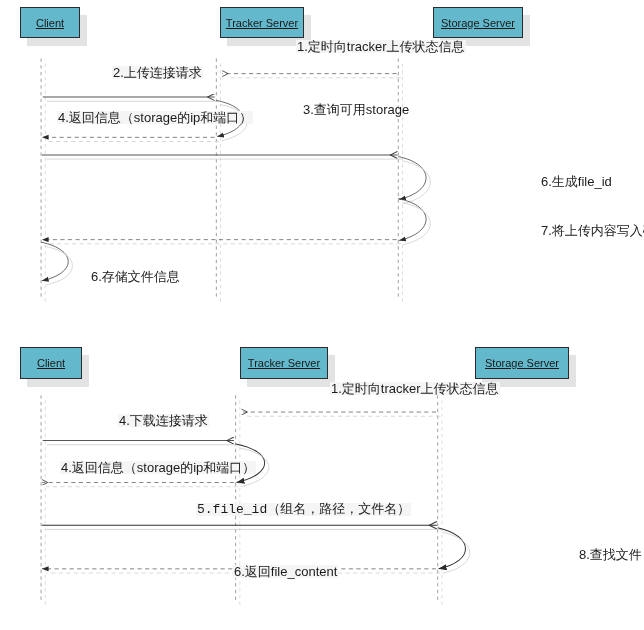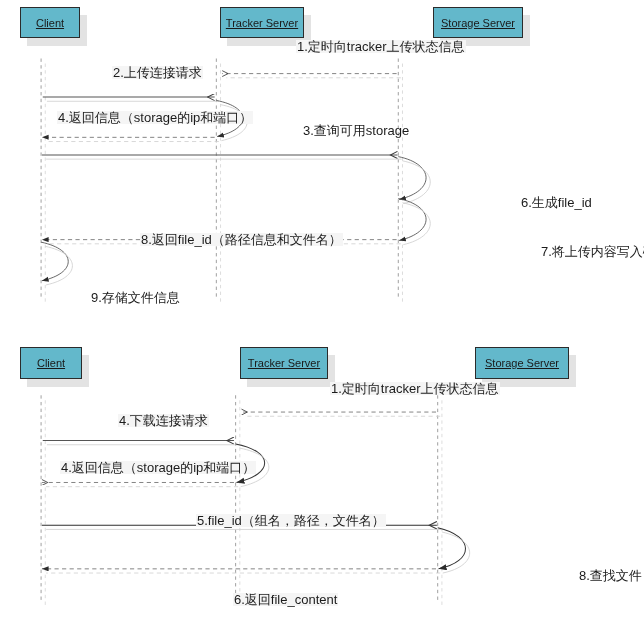--- a/index.html
+++ b/index.html
@@ -58,21 +58,21 @@
   .msg-label {
     position: absolute;
     font-size: 13px;
     color: #1b1b1b;
     white-space: nowrap;
     background: #f5f5f5;
     padding: 0 1px;
     line-height: 13px;
     z-index: 6;
   }
-  .msg-label.plain { background: transparent; margin-top: 21px; }
+  .msg-label.plain { background: transparent; }
 </style>
 </head>
 <body>
 
 <div class="diagram" id="diagram-upload">
 
   <svg class="svg-layer" viewBox="0 0 644 330">
     <defs>
       <marker id="arrow-solid-u" markerWidth="9" markerHeight="9" refX="8" refY="3" orient="auto">
         <path d="M0,0 L8,3 L0,6 z" fill="#2b2b2b"></path>
@@ -156,24 +156,23 @@
     <span class="plabel">Tracker Server</span>
   </div>
   <div class="participant" style="left:433px; top:7px; width:90px;  height:31px;">
     <span class="plabel">Storage Server</span>
   </div>
 
   <div class="msg-label" style="left:296px; top:40px;">1.定时向tracker上传状态信息</div>
   <div class="msg-label" style="left:112px; top:66px;text-align:center;">2.上传连接请求</div>
   <div class="msg-label plain" style="left:302px; top:103px;">3.查询可用storage</div>
   <div class="msg-label" style="left:57px;  top:111px;">4.返回信息（storage的ip和端口）</div>
-  <div class="msg-label plain" style="left:520px; top:175px;">6.生成file_id</div>
+  <div class="msg-label plain" style="left:540px; top:175px;">6.生成file_id</div>
   <div class="msg-label plain" style="left:540px; top:224px;">7.将上传内容写入磁盘</div>
-  <div class="msg-label" style="left:140px; top:233px;">8.返回file_id（路径信息和文件名）</div>
-  <div class="msg-label plain" style="left:90px;  top:270px;">9.存储文件信息</div>
+  <div class="msg-label plain" style="left:90px;  top:270px;">6.存储文件信息</div>
 </div>
 
 <div class="diagram" id="diagram-download">
 
   <svg class="svg-layer" viewBox="0 0 644 290">
     <defs>
       <marker id="arrow-solid-d" markerWidth="9" markerHeight="9" refX="8" refY="3" orient="auto">
         <path d="M0,0 L8,3 L0,6 z" fill="#2b2b2b"></path>
       </marker>
       <marker id="arrow-open-d" markerWidth="10" markerHeight="10" refX="8" refY="3.5" orient="auto">
@@ -238,16 +237,16 @@
   <div class="participant" style="left:240px; top:7px; width:88px; height:32px;">
     <span class="plabel">Tracker Server</span>
   </div>
   <div class="participant" style="left:475px; top:7px; width:94px; height:32px;">
     <span class="plabel">Storage Server</span>
   </div>
 
   <div class="msg-label" style="left:330px; top:42px;">1.定时向tracker上传状态信息</div>
   <div class="msg-label" style="left:118px; top:74px;">4.下载连接请求</div>
   <div class="msg-label" style="left:60px;  top:121px;">4.返回信息（storage的ip和端口）</div>
-  <div class="msg-label" style="left:196px; top:174px;">5.file_id（组名，路径，文件名）</div>
+  <div class="msg-label" style="left:196px; top:163px;font-family:Liberation Mono, monospace;">5.file_id（组名，路径，文件名）</div>
   <div class="msg-label plain" style="left:578px; top:208px;">8.查找文件</div>
-  <div class="msg-label" style="left:233px; top:225px;margin-top:28px;">6.返回file_content</div>
+  <div class="msg-label" style="left:233px; top:225px;">6.返回file_content</div>
 </div>
 
 </body></html>

